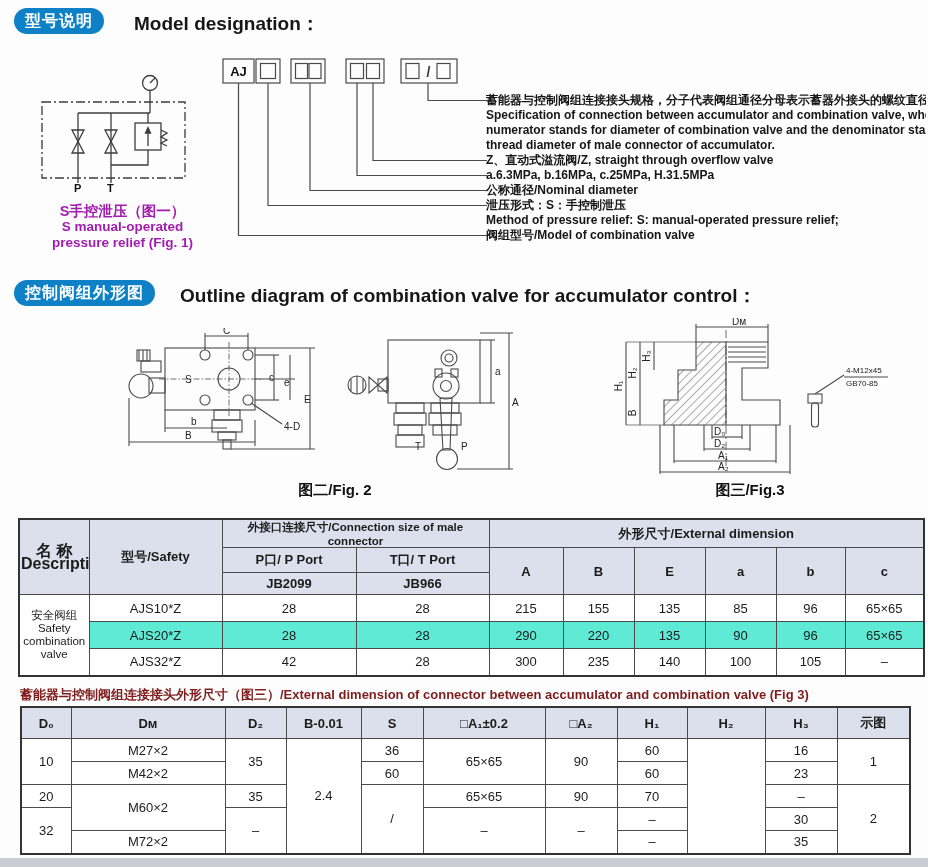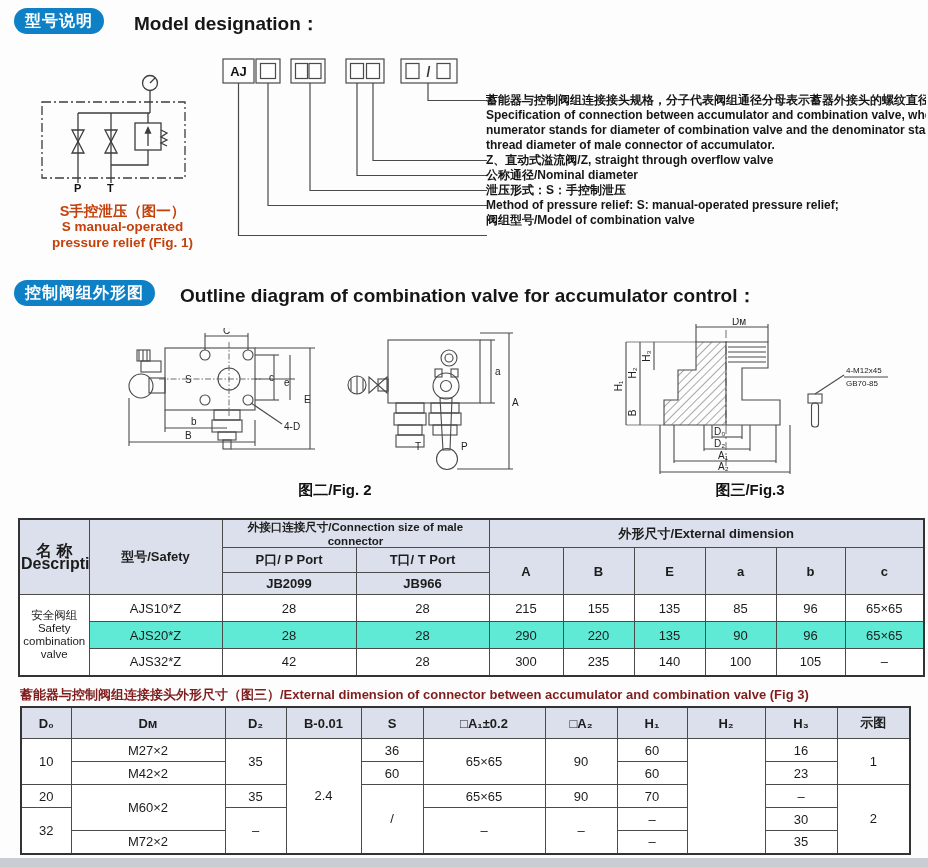--- a/index.html
+++ b/index.html
@@ -4,21 +4,21 @@
 <style>
   html,body{margin:0;padding:0;background:#ffffff;}
   .page{position:relative;width:928px;height:867px;background:#fdfdfd;overflow:hidden;
         font-family:"Liberation Sans",sans-serif;color:#1c1c1c;}
   .abs{position:absolute;}
   .badge{position:absolute;background:#0d80c6;color:#ffffff;font-weight:bold;font-size:16px;
          line-height:26px;height:26px;padding:0 11px;border-radius:13px;letter-spacing:1px;}
   .sec-title{position:absolute;font-weight:bold;font-size:19px;color:#161616;}
   .figcap{position:absolute;font-weight:bold;font-size:15px;text-align:center;color:#111;}
   .fig1cap{position:absolute;left:25px;top:203px;width:195px;text-align:center;
-           font-weight:bold;font-size:13.5px;line-height:16px;color:#c2410c;}
+           font-weight:bold;font-size:13.5px;line-height:16px;color:#a21caf;}
   .fig1cap .zh{font-size:14.5px;}
   .ann{position:absolute;left:486px;top:93px;width:440px;font-size:12px;line-height:15px;
        font-weight:bold;white-space:nowrap;color:#161616;}
   .ann div{height:15px;overflow:hidden;}
   table{border-collapse:collapse;table-layout:fixed;background:#fff;}
   td,th{border:1px solid #4b4b4b;text-align:center;vertical-align:middle;padding:0 1px;
         overflow:hidden;font-size:13px;color:#1c1c1c;}
   th{background:#dbe0ec;font-weight:bold;}
   .t1{width:905px;border:2px solid #333;}
   .t2{width:889px;border:2px solid #333;}
@@ -93,20 +93,21 @@
     </g>
     <text x="23.5" y="21" text-anchor="middle" style="font-size:13px;font-weight:bold;fill:#111;">AJ</text>
     <text x="213.5" y="21.5" text-anchor="middle" style="font-size:14px;font-weight:bold;fill:#333;">/</text>
   </svg>
   <div class="ann">
     <div>蓄能器与控制阀组连接接头规格，分子代表阀组通径分母表示蓄器外接头的螺纹直径。</div>
     <div>Specification of connection between accumulator and combination valve, where the</div>
     <div>numerator stands for diameter of combination valve and the denominator stands for</div>
     <div>thread diameter of male connector of accumulator.</div>
     <div>Z、直动式溢流阀/Z, straight through overflow valve</div>
+    <div>a.6.3MPa, b.16MPa, c.25MPa, H.31.5MPa</div>
     <div>公称通径/Nominal diameter</div>
     <div>泄压形式：S：手控制泄压</div>
     <div>Method of pressure relief: S: manual-operated pressure relief;</div>
     <div>阀组型号/Model of combination valve</div>
   </div>
 
   <div class="badge" style="left:14px;top:280px;">控制阀组外形图</div>
   <div class="sec-title" style="left:180px;top:283px;">Outline diagram of combination valve for accumulator control：</div>
 
   <svg class="abs" style="left:85px;top:328px;" width="435" height="152" viewBox="0 0 435 152">

